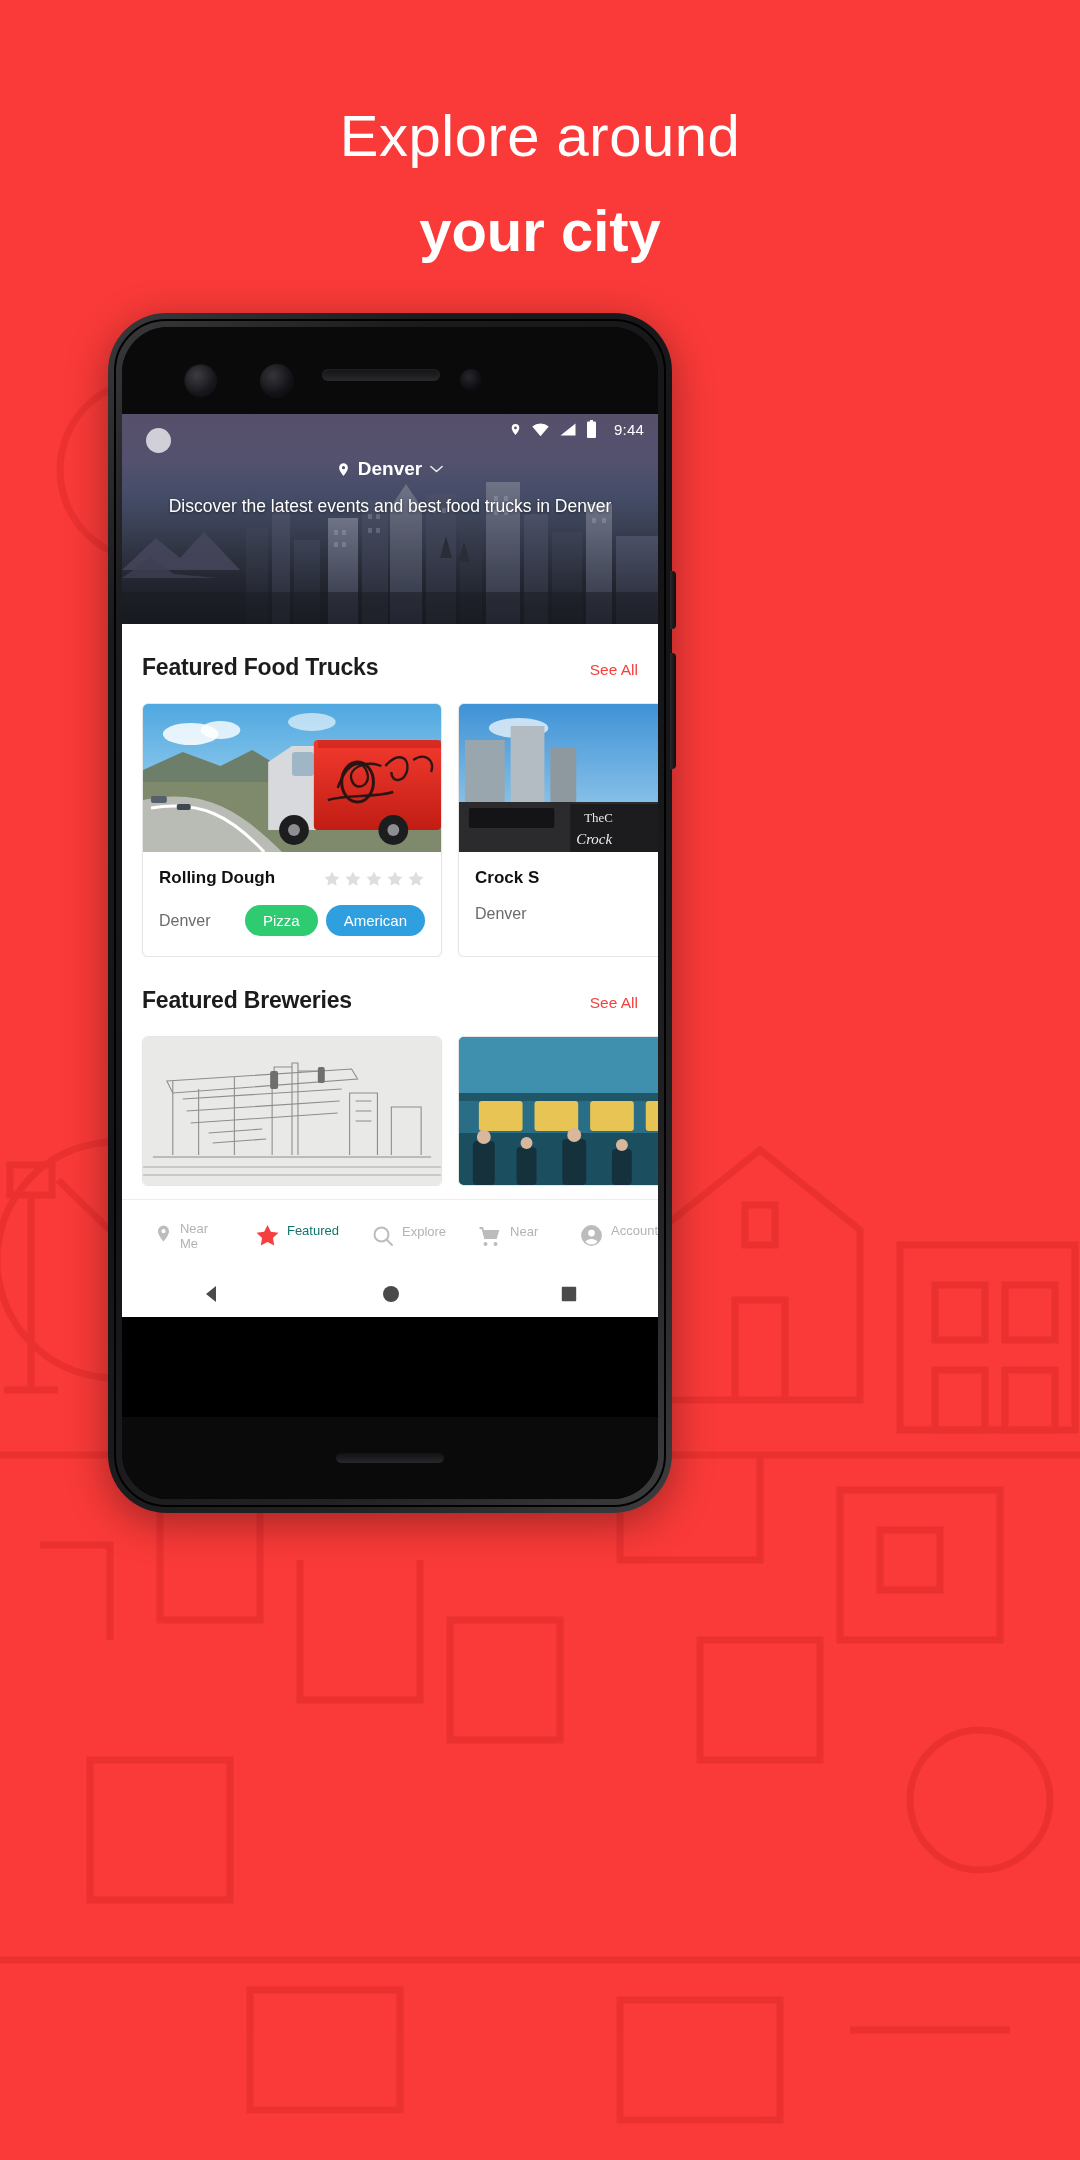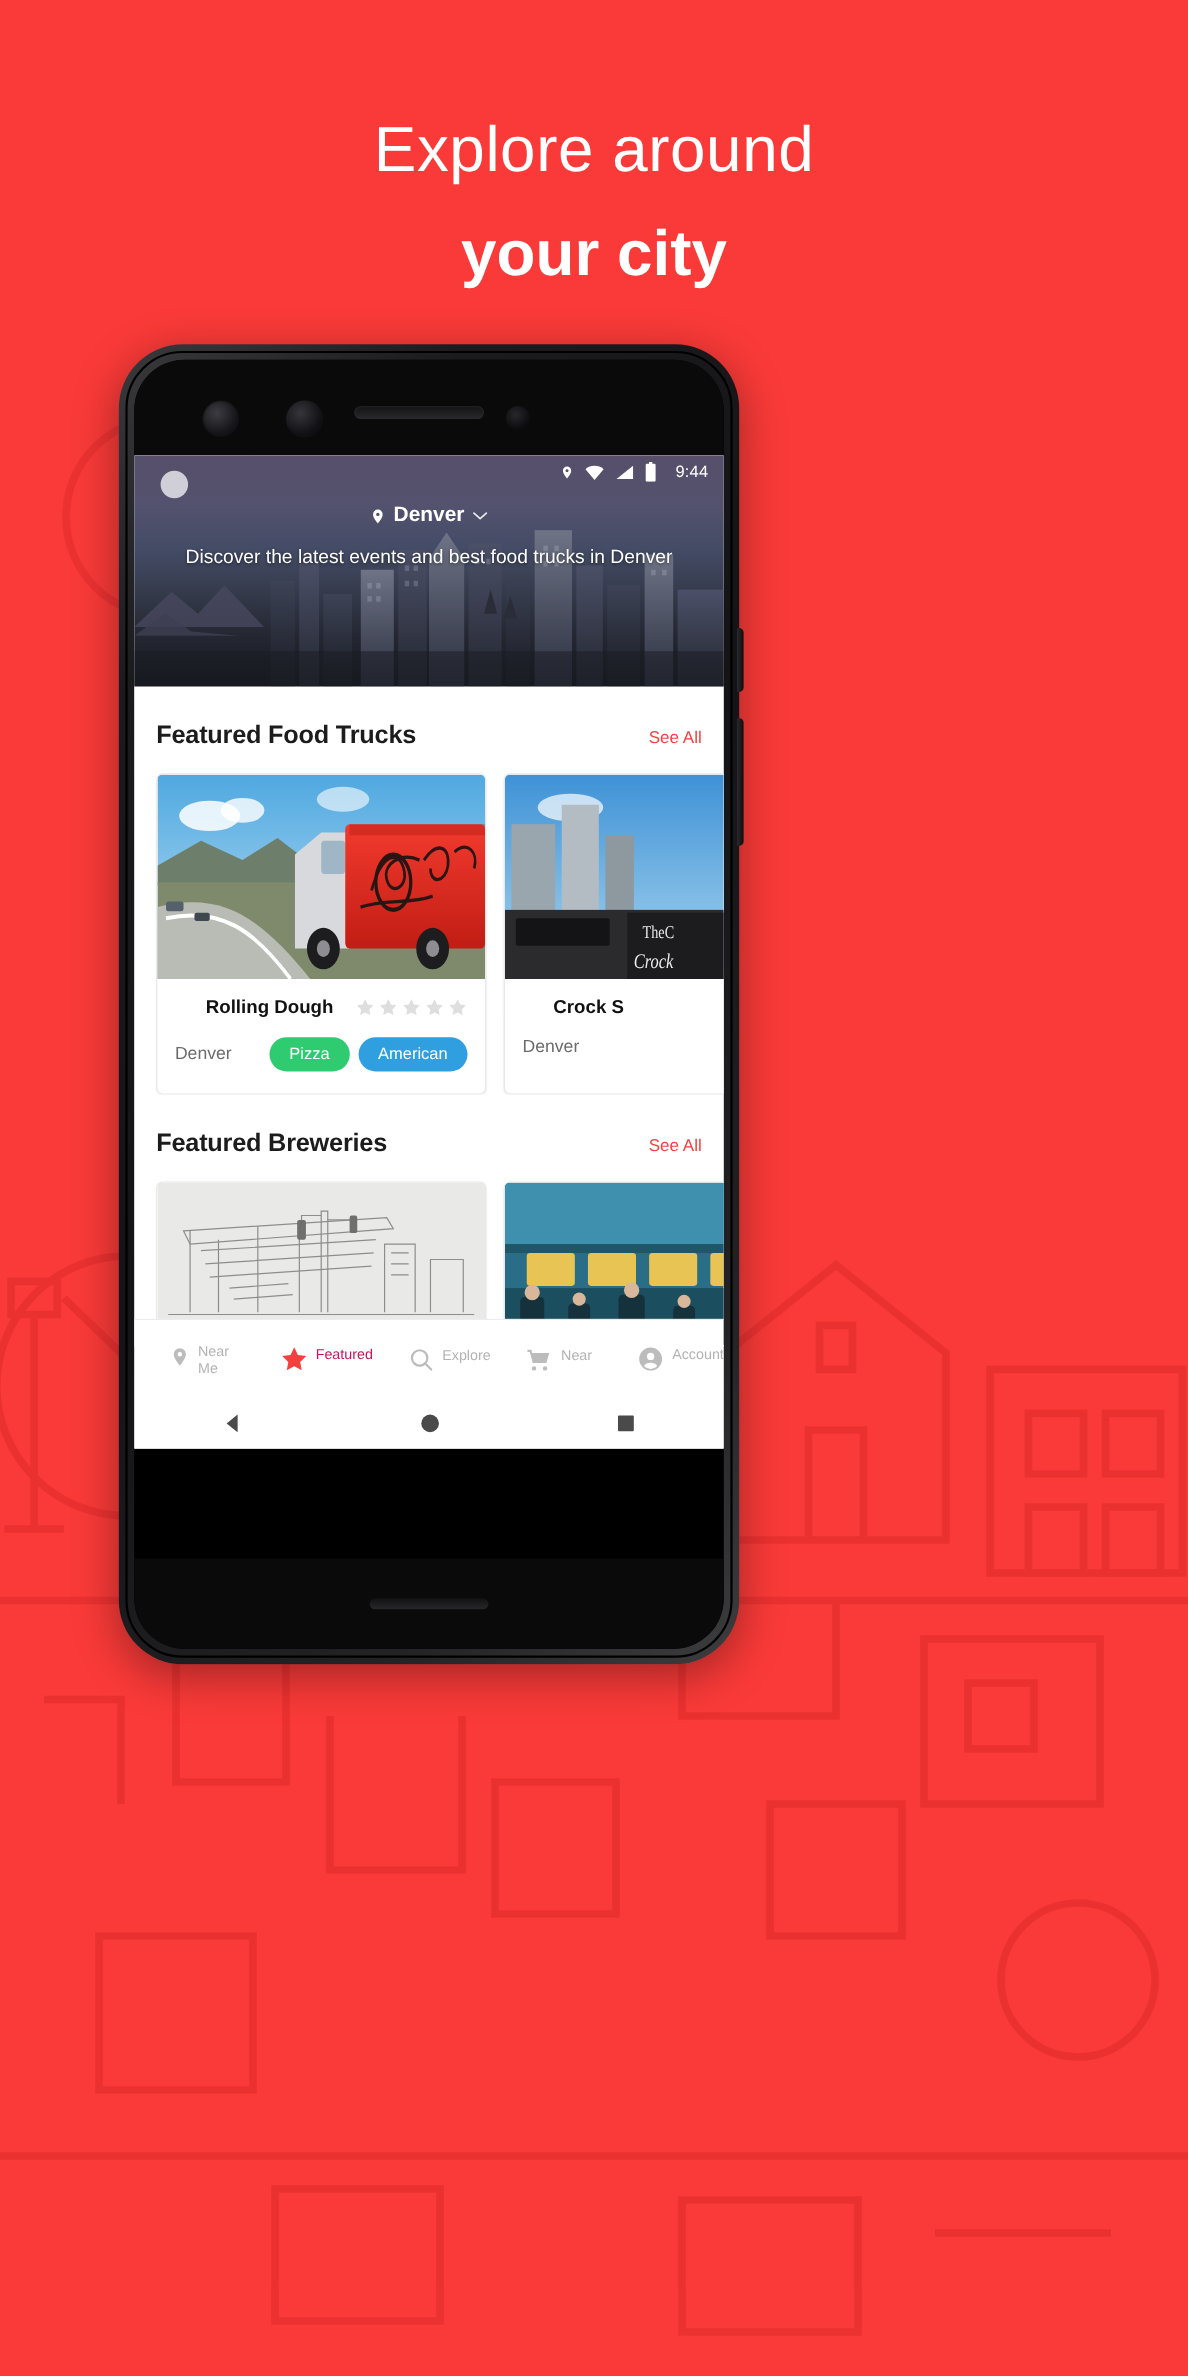--- a/index.html
+++ b/index.html
@@ -181,24 +181,24 @@
   }
   .card {
     flex: 0 0 auto;
     width: 300px;
     background: #fff;
     border: 1px solid #e6e6e6;
     border-radius: 6px;
     overflow: hidden;
     box-shadow: 0 1px 2px rgba(0,0,0,.05);
   }
-  .card .thumb { height: 186px; position: relative; overflow:hidden; }
+  .card .thumb { height: 148px; position: relative; overflow:hidden; }
   .card .thumb svg { width:100%; height:100%; display:block; }
   .card .body { padding: 16px 16px 20px; }
-  .card .row1 { display:flex; align-items:center; justify-content:space-between;margin-left:28px; }
+  .card .row1 { display:flex; align-items:flex-end; justify-content:space-between; }
   .card .tname { font-size: 17px; font-weight: 700; color: #111; }
   .stars { display:flex; gap: 3px; }
   .stars svg { display:block; }
   .card .row2 { display:flex; align-items:center; justify-content:space-between; margin-top: 17px; }
   .card .cityname { font-size: 16px; color: #6b6b6b; }
   .tags { display:flex; gap: 8px; }
   .tag {
     color:#fff; font-size: 15px;
     padding: 7px 18px; border-radius: 20px; white-space: nowrap;
   }
@@ -222,21 +222,21 @@
   .nav-item {
     flex: 1;
     display: flex;
     flex-direction: row;
     align-items: flex-start;
     gap: 7px;
     color: #b3b3b3;
     font-size: 13px;
     padding-left: 32px;
   }
-  .nav-item.active { color: #be185d; }
+  .nav-item.active { color: #0f766e; }
   .nav-item svg { display: block; }
 
   
   .android-nav {
     position: absolute;
     left:0; right:0; bottom:0;
     height: 46px;
     background: #fff;
     display:flex; align-items:center; justify-content:space-around;
     z-index: 8;

